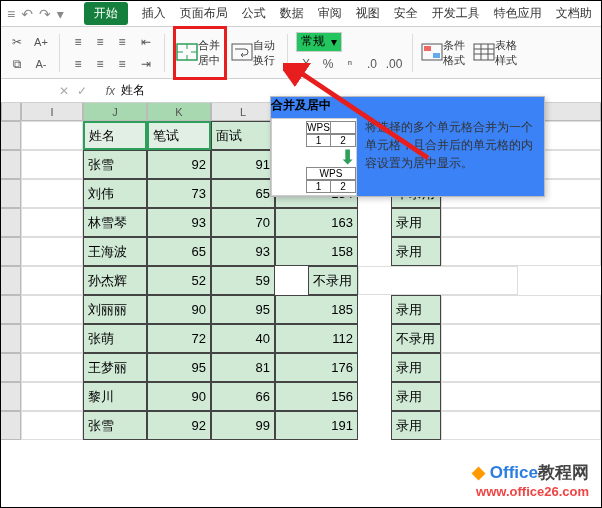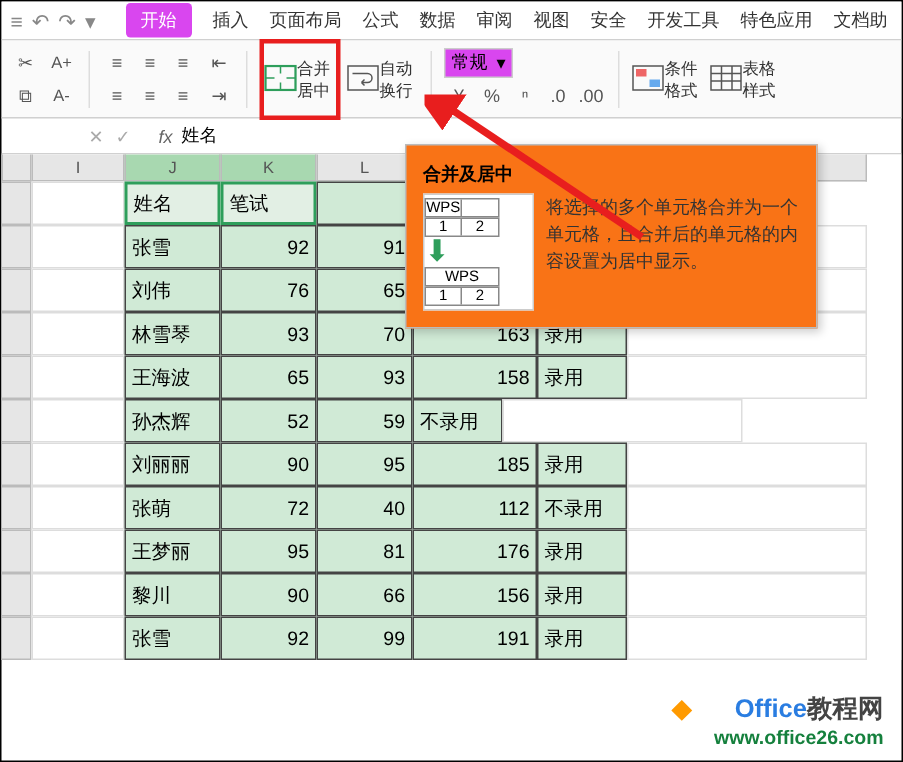--- a/index.html
+++ b/index.html
@@ -1,75 +1,75 @@
 <!DOCTYPE html>
 <html><head>
   <meta charset="utf-8">
   <style>
     * { box-sizing: border-box; margin: 0; padding: 0; }
     body { font-family: "Microsoft YaHei", sans-serif; font-size: 12px; background: #fff; width: 602px; height: 508px; overflow: hidden; position: relative; border: 1px solid #000; }
     
     .menubar { display: flex; align-items: center; height: 26px; background: #fff; border-bottom: 1px solid #d0d0d0; padding: 0 6px; gap: 14px; }
     .menubar .menu-item { color: #333; font-size: 12px; cursor: pointer; }
-    .menubar .menu-item.active { background: #d946ef; color: #fff; padding: 3px 10px; border-radius: 3px; }
+    .menubar .menu-item.active { background: #15803d; color: #fff; padding: 3px 10px; border-radius: 3px; }
     .menubar .pre { display: flex; gap: 6px; align-items: center; margin-right: 6px; }
     .menubar .pre span { color: #888; font-size: 14px; }
     
     .ribbon { display: flex; align-items: center; height: 52px; border-bottom: 1px solid #d0d0d0; padding: 0 6px; gap: 4px; background: #fafafa; }
     .ribbon-group { display: flex; align-items: center; gap: 3px; }
     .ribbon-group.col { flex-direction: column; gap: 2px; align-items: flex-start; }
     .rbtn { width: 20px; height: 20px; display: flex; align-items: center; justify-content: center; color: #555; border: 1px solid transparent; }
     .bigbtn { display: flex; flex-direction: row; align-items: center; justify-content: center; width: 48px; height: 48px; font-size: 11px; color: #333; }
     .bigbtn .ic { width: 22px; height: 22px; margin-bottom: 2px; display:flex; align-items:center; justify-content:center; }
     .merge-outline { border: 3px solid #e81e1e; padding: 0; }
     .sep { width: 1px; height: 38px; background: #ddd; margin: 0 4px; }
-    .numfmt { border: 1px solid #ccc; height: 20px; padding: 0 4px; font-size: 12px; display:flex; align-items:center; gap: 6px; background:#d946ef; }
+    .numfmt { border: 1px solid #ccc; height: 20px; padding: 0 4px; font-size: 12px; display:flex; align-items:center; gap: 6px; background:#22c55e; }
     
     .fx-bar { display: flex; align-items: center; height: 24px; border-bottom: 1px solid #d0d0d0; font-size: 12px; }
     .fx-bar .namebox { width: 54px; padding: 0 6px; color: #aaa; }
     .fx-bar .fx { width: 24px; text-align: right; color: #666; font-style: italic; }
     .fx-bar .formula { flex: 1; padding: 0 6px; }
     
     .sheet-wrap { position: relative; background: #fff; }
     .colhdr, .row { display: flex; }
     .colhdr .hcell { background: #e6e6e6; border: 1px solid #bbb; border-top: none; height: 18px; display: flex; align-items: center; justify-content: center; font-size: 11px; color: #555; }
     .rowhdr { width: 20px; background: #e6e6e6; border: 1px solid #bbb; border-left: none; }
     .w-i { width: 62px; }
     .w-j { width: 64px; }
     .w-k { width: 64px; }
     .w-l { width: 64px; }
     .w-m { width: 83px; }
-    .w-n { width: 60px; }
+    .w-n { width: 50px; margin-left: 33px; }
     .w-p { width: 160px; }
     .colhdr .sel { background: #a8d8b0; }
     
     .grid { }
     .cell { border: 1px solid #444; height: 29px; display: flex; align-items: center; padding: 0 4px; font-size: 13px; background: #d0ead6; }
     .cell.empty { border: 1px solid #ddd; background: #fff; }
     .cell.num { justify-content: flex-end; }
     .cell.selhdr { background: #e2efe4; border: 2px solid #2e9e5b; font-weight: 500; }
     .cell.txt { }
     
-    .tooltip { position: absolute; left: 269px; top: 95px; width: 275px; background: #f97316; border: 1px solid #bbb; box-shadow: 2px 2px 6px rgba(0,0,0,.2); padding: 11px; z-index: 10; }
+    .tooltip { position: absolute; left: 269px; top: 95px; width: 275px; background: #3b82f6; border: 1px solid #bbb; box-shadow: 2px 2px 6px rgba(0,0,0,.2); padding: 0; z-index: 10; }
     .tooltip .tt-title { font-weight: bold; font-size: 12px; margin-bottom: 4px; }
     .tooltip .tt-body { display: flex; gap: 8px; }
-    .tooltip .tt-img { width: 74px; height: 78px; border: 1px solid #ccc; display:flex; flex-direction:column; align-items:flex-start; justify-content:center; font-size:10px; background:#fff; }
+    .tooltip .tt-img { width: 86px; height: 78px; border: 1px solid #ccc; display:flex; flex-direction:column; align-items:flex-end; justify-content:center; font-size:10px; background:#fff; }
     .tooltip .tt-desc { font-size: 12px; color: #333; line-height: 1.5; flex:1; }
     .tt-img .mini { display:flex; border:1px solid #888; }
     .tt-img .mini span{ width:24px; text-align:center; border-right:1px solid #888; font-size:10px;}
     .tt-img .mini span:last-child{border:none;}
     .tt-img .arrow-down{ color:#2e9e5b; font-size:20px; line-height:14px; margin:3px 0;}
     
     .red-arrow { position: absolute; left: 282px; top: 62px; width: 150px; height: 100px; pointer-events:none; z-index:20; }
     
     .watermark { position: absolute; right: 12px; bottom: 8px; text-align: right; z-index: 30; }
     .watermark .line1 { font-size: 17px; font-weight: bold; }
-    .watermark .line1 .o1 { color: #2a7de1; margin-left: 24px; }
+    .watermark .line1 .o1 { color: #2a7de1; }
     .watermark .line1 .o2 { color: #444; }
-    .watermark .line2 { font-size: 13px; color: #15803d; font-weight: bold; margin-left: 26px; }
+    .watermark .line2 { font-size: 13px; color: #ef4444; font-weight: bold; margin-left: 26px; }
     
     svg { display:block; }
   </style>
 </head>
 <body>
 
 <div class="menubar">
   <div class="pre">
     <span>≡</span>
     <span>↶</span>
@@ -196,39 +196,40 @@
     <div class="hcell w-m">M</div>
     <div class="hcell w-n">N</div>
     <div class="hcell w-p">P</div>
   </div>
   <div class="grid" id="grid">
       <div class="row">
         <div class="rowhdr"></div>
         <div class="cell empty w-i"></div>
         <div class="cell selhdr w-j">姓名</div>
         <div class="cell selhdr w-k">笔试</div>
+        <div class="cell w-l">面试</div>
         <div class="cell w-m"></div>
         <div class="cell w-n"></div>
         <div class="cell empty w-p"></div>
       </div>
       <div class="row">
         <div class="rowhdr"></div>
         <div class="cell empty w-i"></div>
         <div class="cell txt w-j">张雪</div>
         <div class="cell num w-k">92</div>
         <div class="cell num w-l">91</div>
         <div class="cell num w-m"></div>
         <div class="cell txt w-n"></div>
         <div class="cell empty w-p"></div>
       </div>
       <div class="row">
         <div class="rowhdr"></div>
         <div class="cell empty w-i"></div>
         <div class="cell txt w-j">刘伟</div>
-        <div class="cell num w-k">76</div>
+        <div class="cell num w-k">73</div>
         <div class="cell num w-l">65</div>
         <div class="cell num w-m">154</div>
         <div class="cell txt w-n">不录用</div>
         <div class="cell empty w-p"></div>
       </div>
       <div class="row">
         <div class="rowhdr"></div>
         <div class="cell empty w-i"></div>
         <div class="cell txt w-j">林雪琴</div>
         <div class="cell num w-k">93</div>

